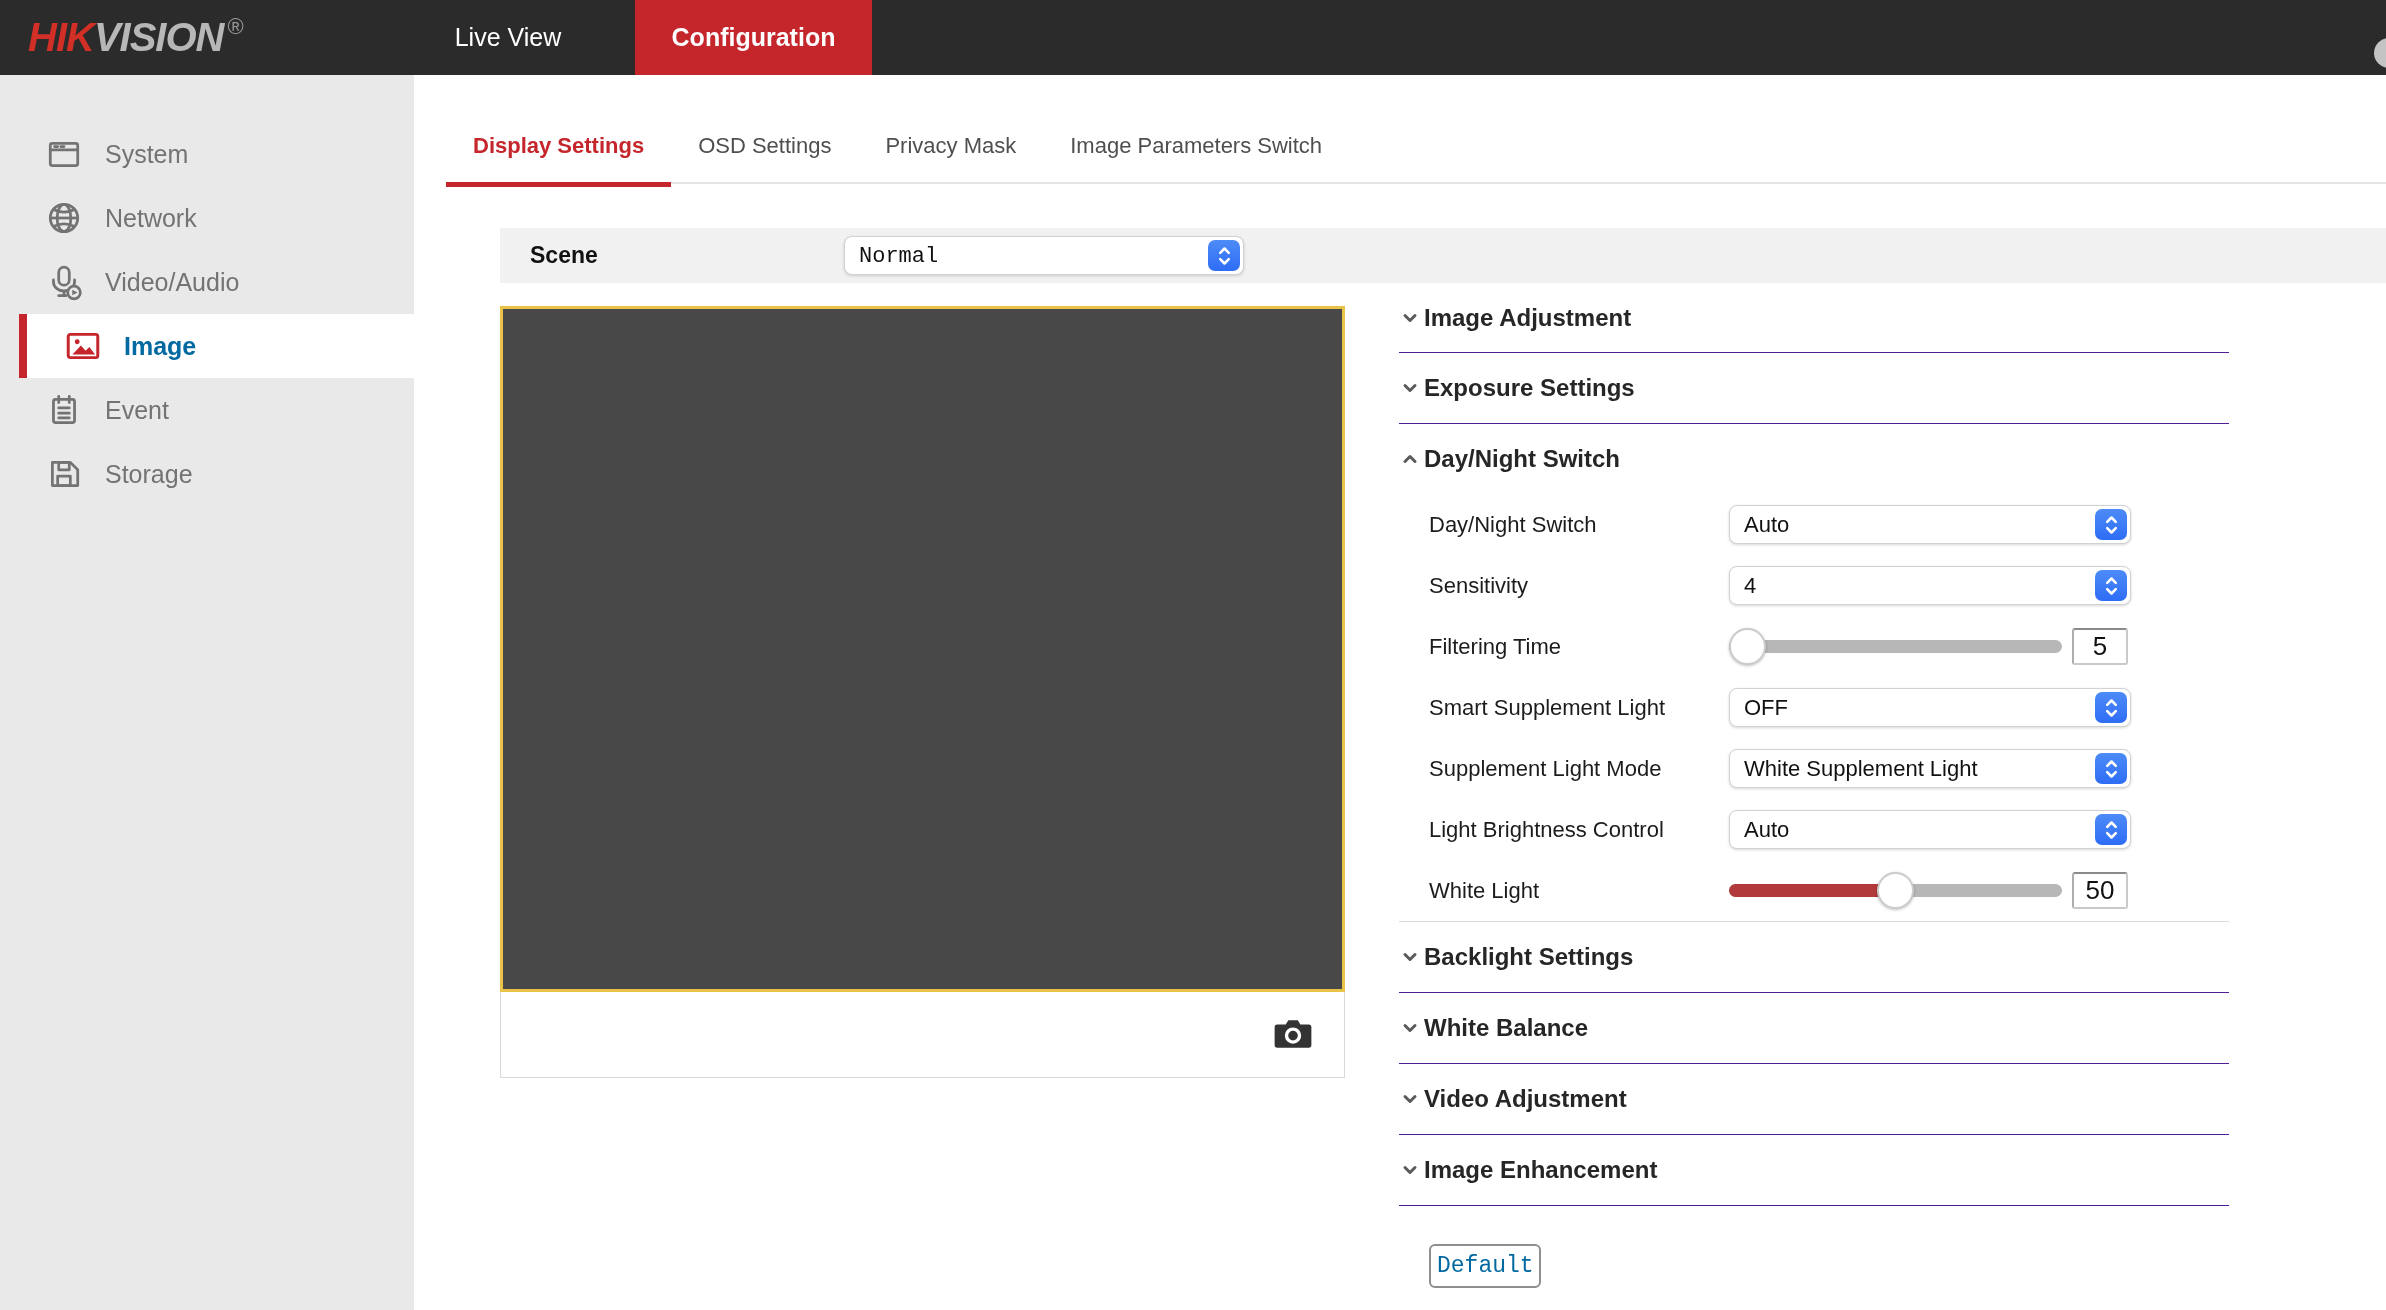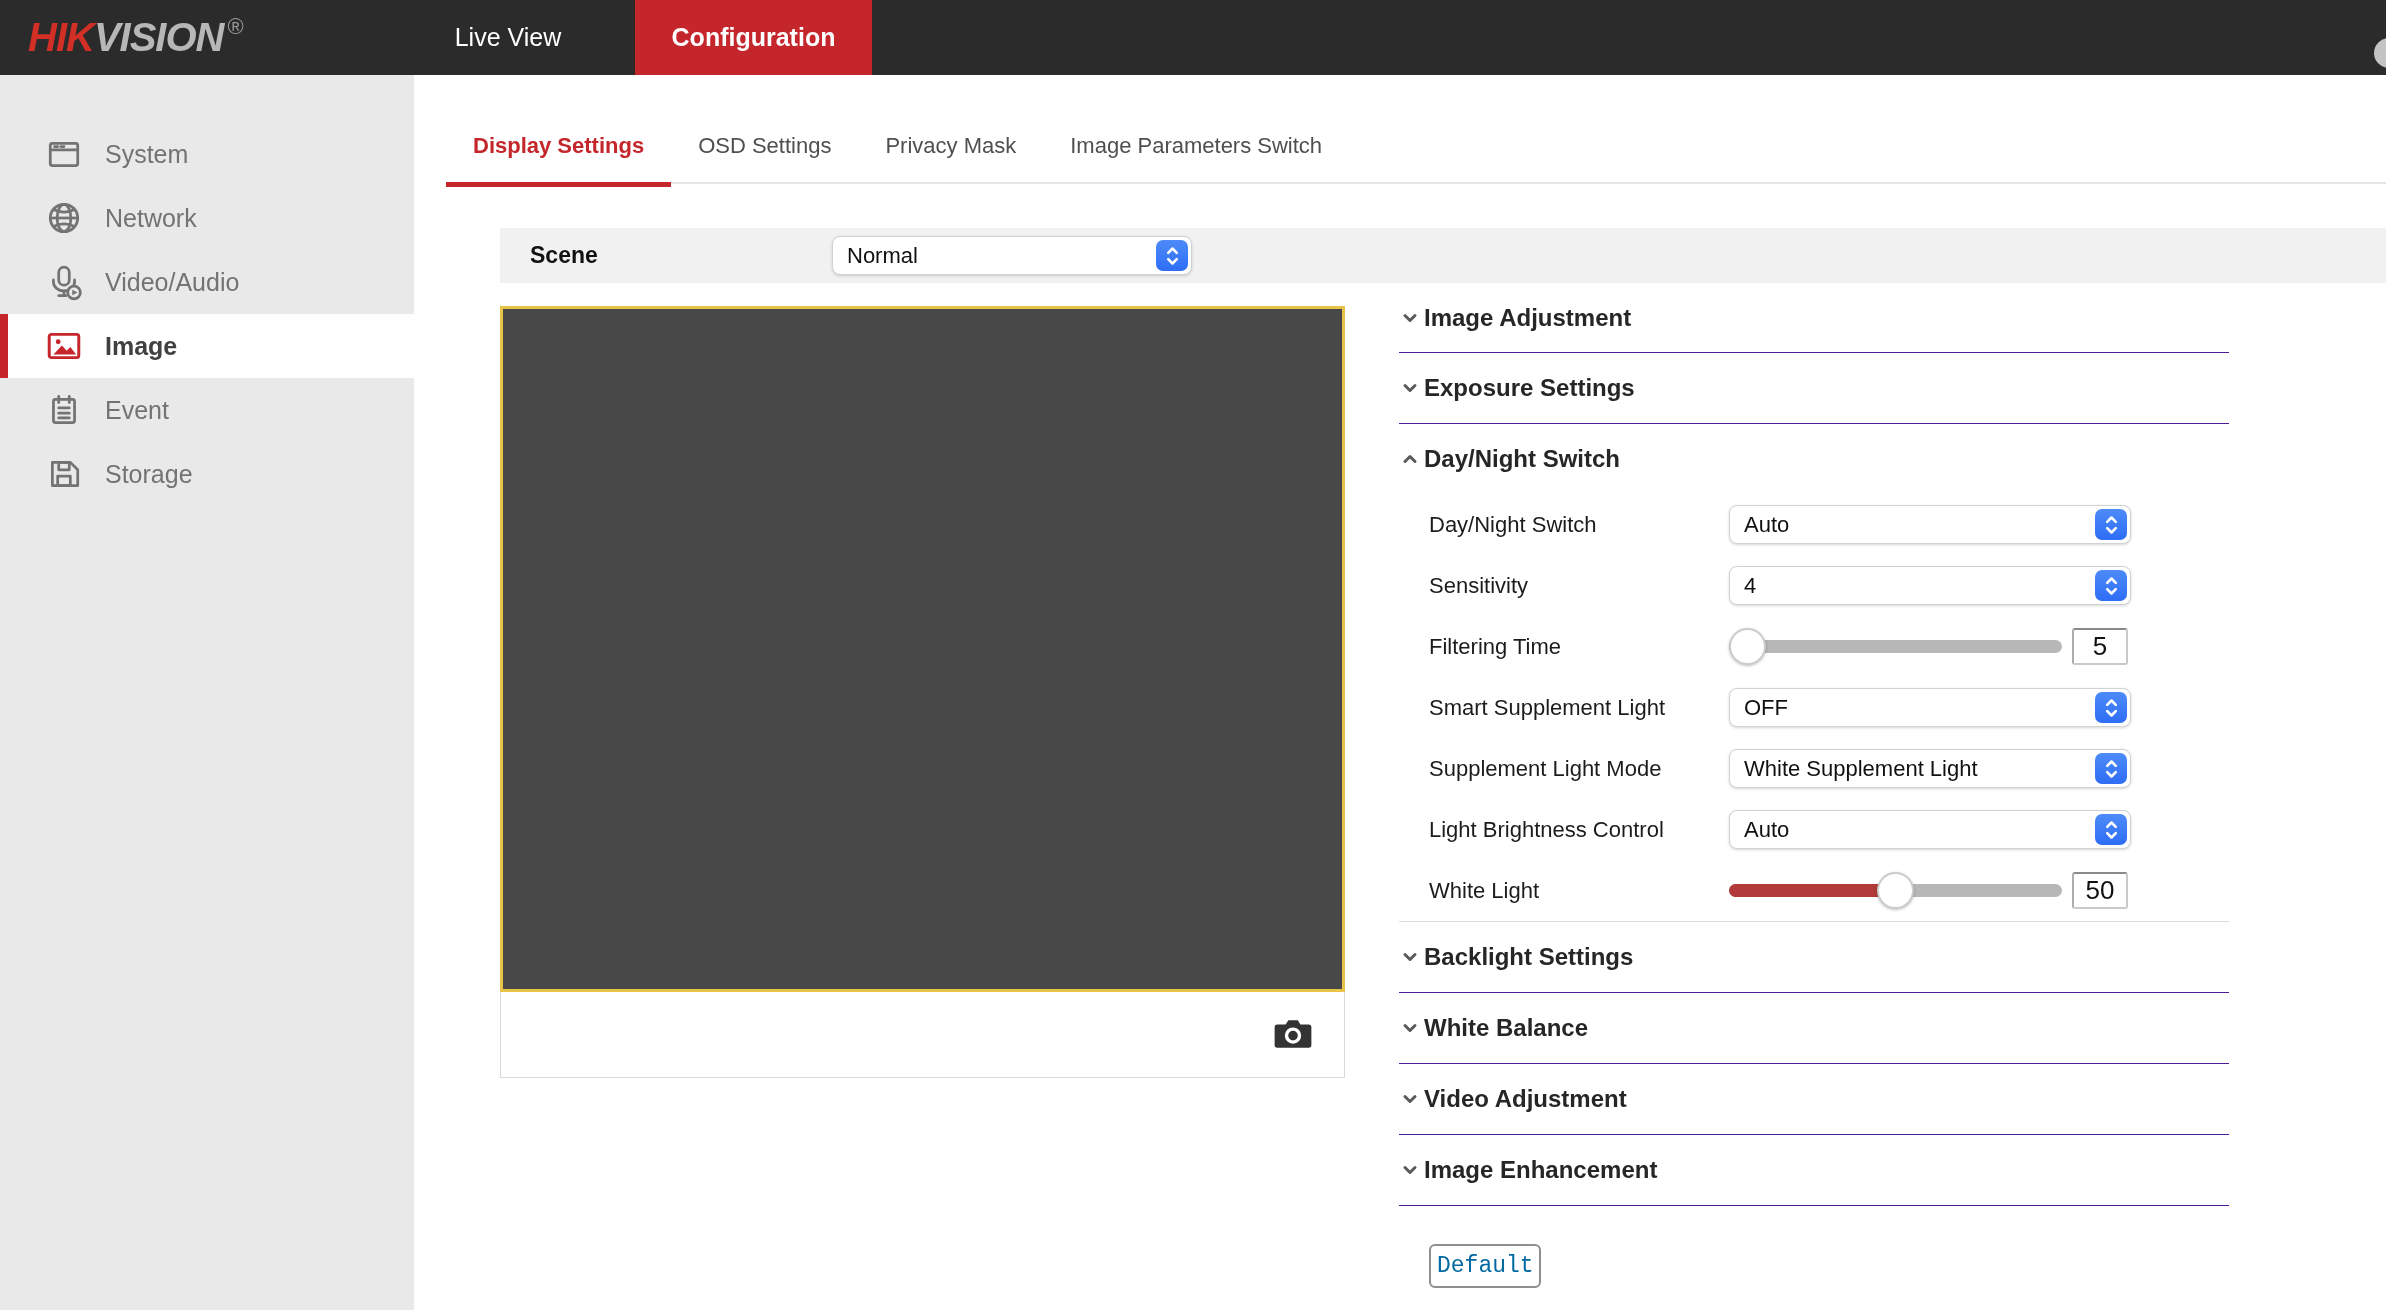--- a/index.html
+++ b/index.html
@@ -24,34 +24,34 @@
   .nav-config{left:635px;width:237px;background:#c5262b;font-weight:700;}
   .user-partial{position:absolute;right:-18px;top:38px;width:30px;height:30px;border-radius:50%;background:#c4c4c4;}
 
   
   .sidebar{position:absolute;left:0;top:75px;width:414px;height:1235px;background:#e9e9e9;padding-top:47px;box-sizing:border-box;}
   .side-item{height:64px;display:flex;align-items:center;padding-left:45px;cursor:pointer;
              font-size:25px;color:#737373;}
   .side-item .sicon{width:38px;height:38px;display:flex;align-items:center;justify-content:center;flex:0 0 38px;}
   .side-item .slabel{margin-left:22px;}
   .side-item.active{background:#ffffff;border-left:8px solid #c5262b;padding-left:37px;
-                    color:#404040;font-weight:700;}
+                    color:#0369a1;font-weight:700;margin-left:19px;}
 
   
   .tabbar{position:absolute;left:446px;top:108px;height:76px;display:flex;}
   .tab{position:relative;padding:0 27px;display:flex;align-items:center;font-size:22px;color:#4f4f4f;cursor:pointer;}
   .tab.active{color:#c5262b;font-weight:700;}
   .tab.active::after{content:"";position:absolute;left:0;right:0;bottom:-3px;height:5px;background:#c5262b;z-index:2;}
   .tabline{position:absolute;left:446px;top:182px;right:0;height:2px;background:#e5e5e5;}
 
   
   .scenebar{position:absolute;left:500px;top:228px;right:0;height:55px;background:#f1f1f1;}
   .scene-label{position:absolute;left:30px;top:0;height:55px;display:flex;align-items:center;
                font-size:23px;font-weight:700;color:#111;}
-  .scenebar .sel{position:absolute;left:332px;top:8px;width:360px;}
+  .scenebar .sel{position:absolute;left:344px;top:8px;width:400px;font-family:Liberation Mono, monospace;}
 
   
   .sel{position:relative;height:39px;background:#fff;border:1px solid #d2d2d2;border-radius:8px;
        box-shadow:0 1px 3px rgba(0,0,0,.16);box-sizing:border-box;cursor:pointer;width:100%;}
   .sel .sel-val{position:absolute;left:14px;top:50%;transform:translateY(-50%);font-size:22px;color:#111;white-space:nowrap;}
   .sel .stepper{position:absolute;right:3px;top:3px;width:32px;height:31px;border-radius:7px;
                 background:linear-gradient(#4d8bf8,#2e6df5);display:flex;align-items:center;justify-content:center;}
 
   
   .preview-video{position:absolute;left:500px;top:306px;width:845px;height:686px;background:#484848;

